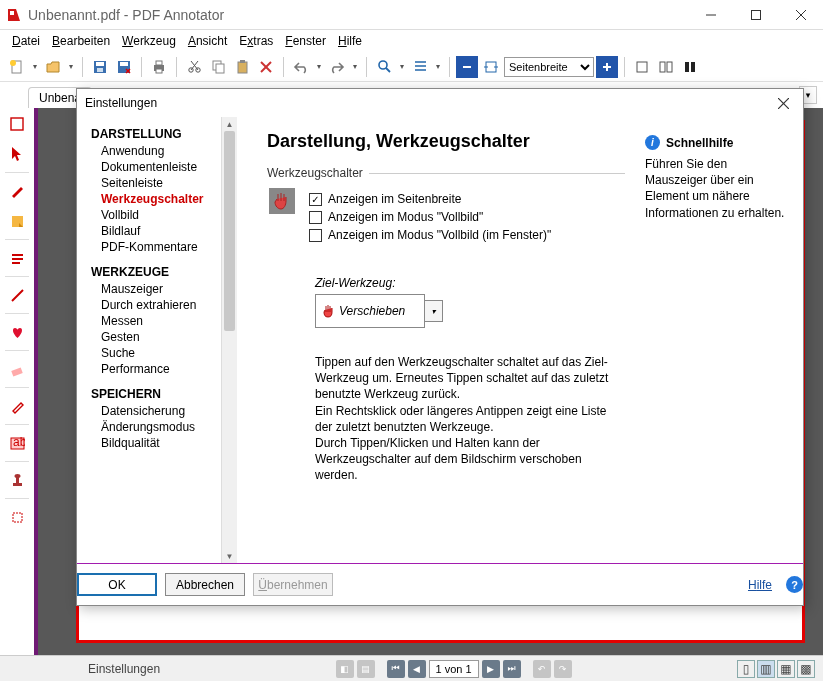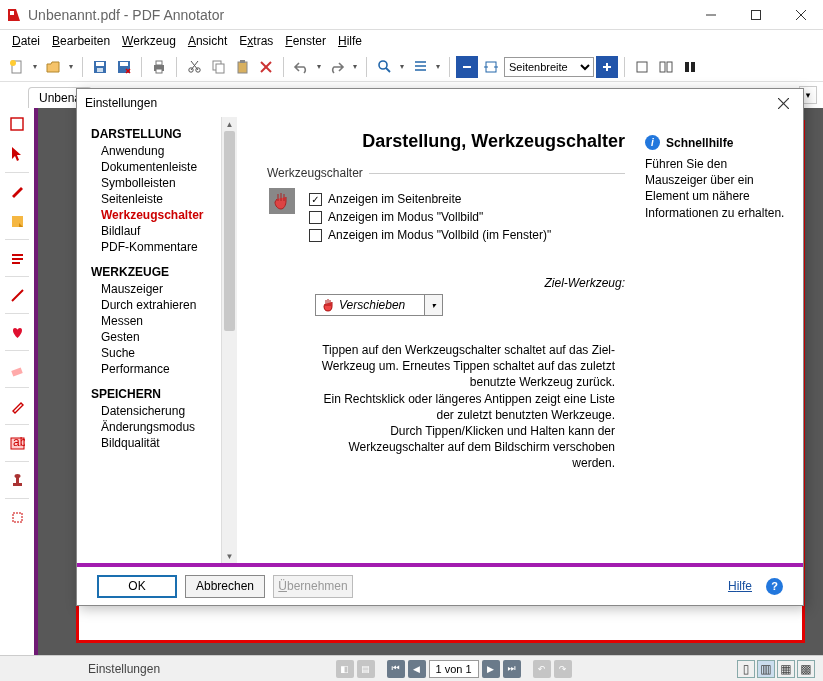--- a/index.html
+++ b/index.html
@@ -47,36 +47,36 @@
 .dlg-nav{width:160px;padding:10px 2px 10px 14px;overflow-y:auto;position:relative;}
 .dlg-nav::-webkit-scrollbar{width:16px;}
 .nav-hdr{font-weight:600;margin-top:10px;margin-bottom:2px;}
 .nav-hdr:first-child{margin-top:0;}
 .nav-item{padding:1px 0 1px 10px;cursor:default;}
 .nav-item.sel{color:#c00;font-weight:600;}
 .scroll-track{position:absolute;right:0;top:0;bottom:0;width:16px;background:#f0f0f0;border-left:1px solid #ddd;}
 .scroll-thumb{position:absolute;left:2px;right:2px;top:14px;height:200px;background:#c8c8c8;border-radius:2px;}
 .scroll-arr{position:absolute;left:0;right:0;height:14px;display:flex;align-items:center;justify-content:center;font-size:8px;color:#666;}
 .dlg-main{flex:1;padding:14px 18px 10px 30px;display:flex;gap:20px;}
-.dlg-content{flex:1;text-align:right;}
+.dlg-content{flex:1;}
 .dlg-h1{font-size:18px;font-weight:600;margin-bottom:14px;}
 .fieldset-label{font-size:11px;color:#333;display:flex;align-items:center;gap:6px;margin-bottom:8px;}
 .fieldset-label .line{flex:1;height:1px;background:#ccc;}
 .chk-row{display:flex;align-items:center;gap:6px;margin:4px 0 4px 48px;}
 .chk{width:13px;height:13px;border:1px solid #333;display:flex;align-items:center;justify-content:center;font-size:10px;}
 .hand-icon{width:26px;height:26px;background:#888;display:inline-flex;align-items:center;justify-content:center;margin-right:14px;vertical-align:top;margin-left:2px;}
 .section{margin-top:30px;font-style:italic;}
 .select-row{display:flex;align-items:center;gap:0;margin-top:4px;margin-left:48px;}
-.tool-select{border:1px solid #888;height:22px;display:flex;align-items:center;padding:0 6px;gap:4px;background:#fff;width:110px;}
+.tool-select{border:1px solid #888;height:34px;display:flex;align-items:center;padding:0 6px;gap:4px;background:#fff;width:110px;}
 .tool-select-btn{width:18px;height:22px;border:1px solid #888;border-left:none;display:flex;align-items:center;justify-content:center;font-size:8px;background:#f5f5f5;}
 .help-para{margin-top:26px;margin-left:48px;line-height:1.35;max-width:300px;}
 .dlg-side{width:140px;font-size:11px;}
 .side-hdr{display:flex;align-items:center;gap:6px;font-weight:600;margin-bottom:6px;margin-top:4px;}
 .info-icon{width:15px;height:15px;border-radius:50%;background:#2277dd;color:#fff;display:flex;align-items:center;justify-content:center;font-size:10px;font-weight:bold;font-style:italic;}
-.dlg-footer{height:42px;border-top:4px solid #a21caf;display:flex;align-items:center;justify-content:flex-end;padding:0 20px;gap:8px;}
+.dlg-footer{height:42px;border-top:1px solid #a21caf;display:flex;align-items:center;justify-content:flex-end;padding:0 0;gap:8px;}
 .dlg-btn{min-width:80px;height:23px;border:1px solid #888;background:#f3f3f3;font-size:12px;}
 .dlg-btn.primary{border:2px solid #1a6fb0;background:#fff;}
 .dlg-btn.disabled{color:#999;border-color:#bbb;}
 .help-link{margin-left:auto;margin-right:6px;color:#1850a0;text-decoration:underline;cursor:pointer;}
 .help-q{width:17px;height:17px;border-radius:50%;background:#2277dd;color:#fff;display:flex;align-items:center;justify-content:center;font-size:11px;font-weight:bold;}
 svg{display:block;}
 </style>
 </head>
 <body>
 
@@ -375,23 +375,23 @@
           <line x1="11" y1="0" x2="0" y2="11" stroke="#333" stroke-width="1.2"></line>
         </svg>
     </span>
   </div>
   <div class="dlg-body">
     <div class="dlg-nav">
       <div id="nav-container">
           <div class="nav-hdr">DARSTELLUNG</div>
           <div class="nav-item">Anwendung</div>
           <div class="nav-item">Dokumentenleiste</div>
-          <div class="nav-item">Symbolleisten</div>
           <div class="nav-item">Seitenleiste</div>
           <div class="nav-item sel">Werkzeugschalter</div>
+          <div class="nav-item">Vollbild</div>
           <div class="nav-item">Bildlauf</div>
           <div class="nav-item">PDF-Kommentare</div>
           <div class="nav-hdr">WERKZEUGE</div>
           <div class="nav-item">Mauszeiger</div>
           <div class="nav-item">Durch extrahieren</div>
           <div class="nav-item">Messen</div>
           <div class="nav-item">Gesten</div>
           <div class="nav-item">Suche</div>
           <div class="nav-item">Performance</div>
           <div class="nav-hdr">SPEICHERN</div>

